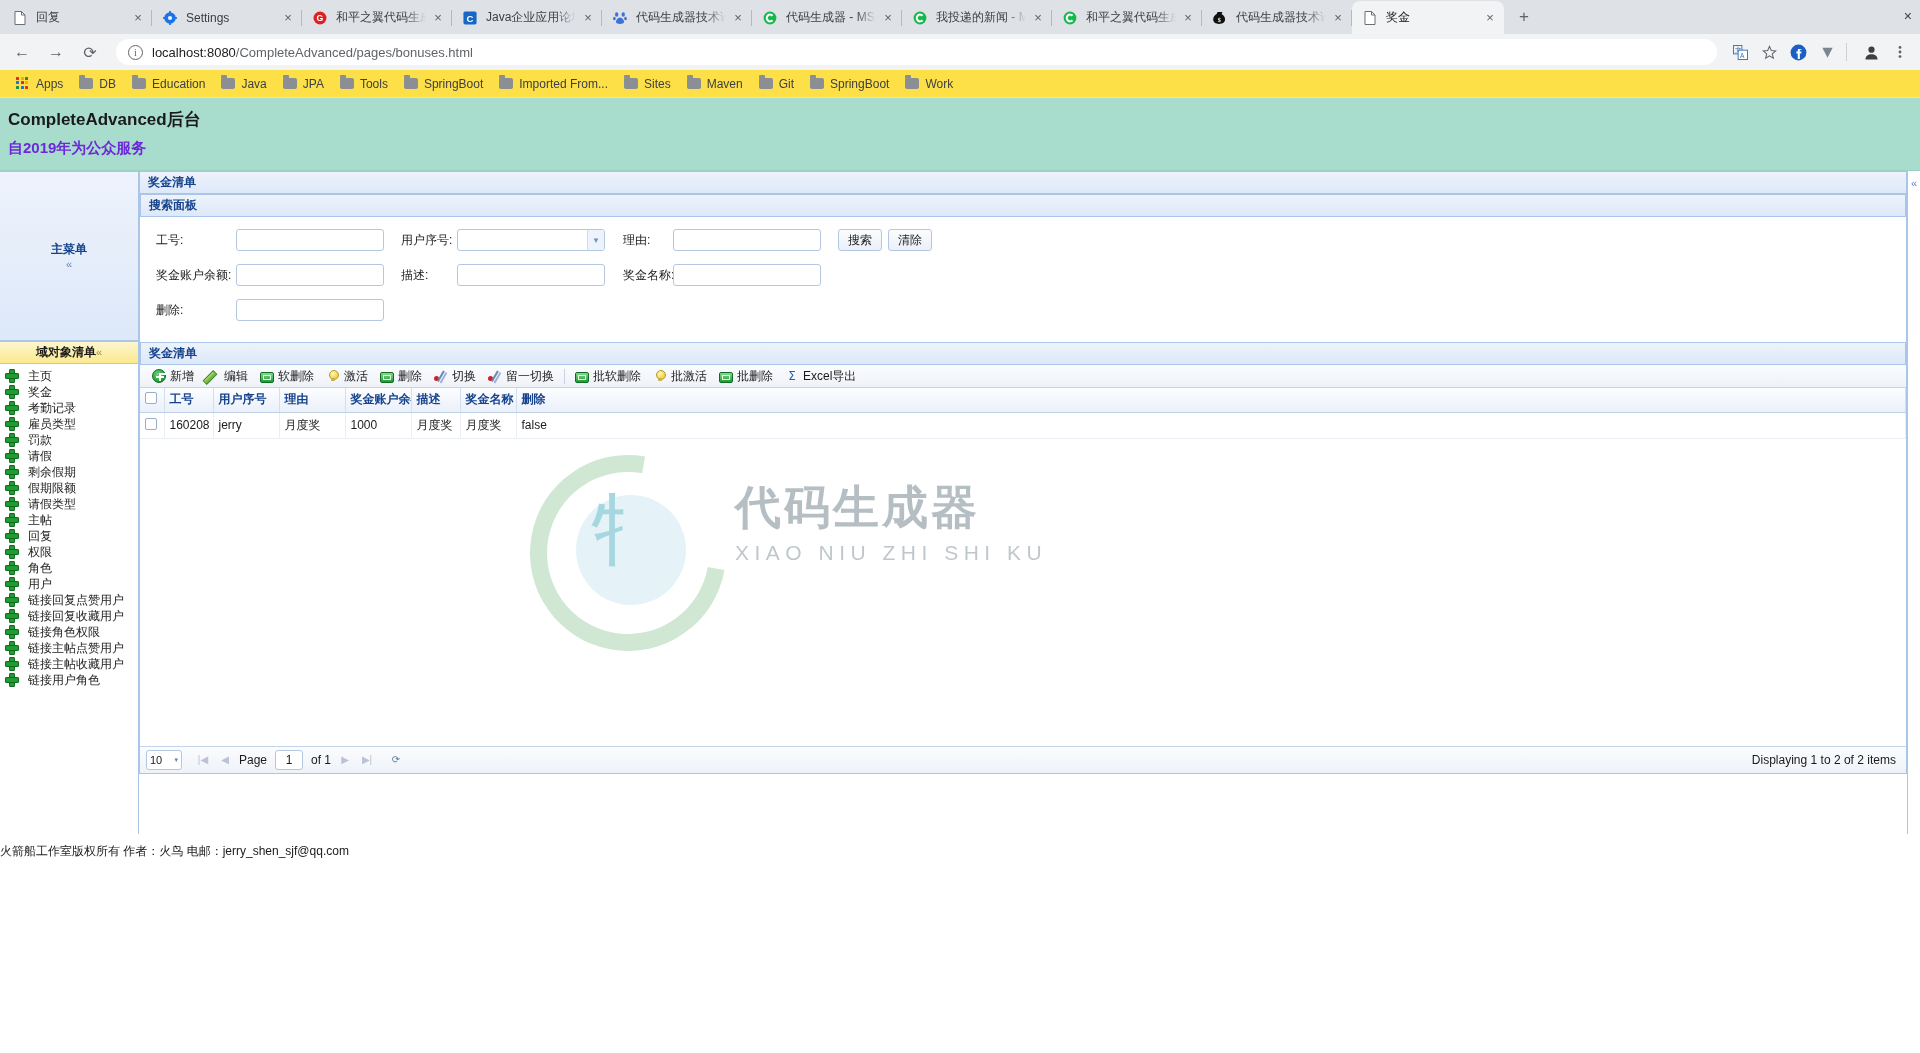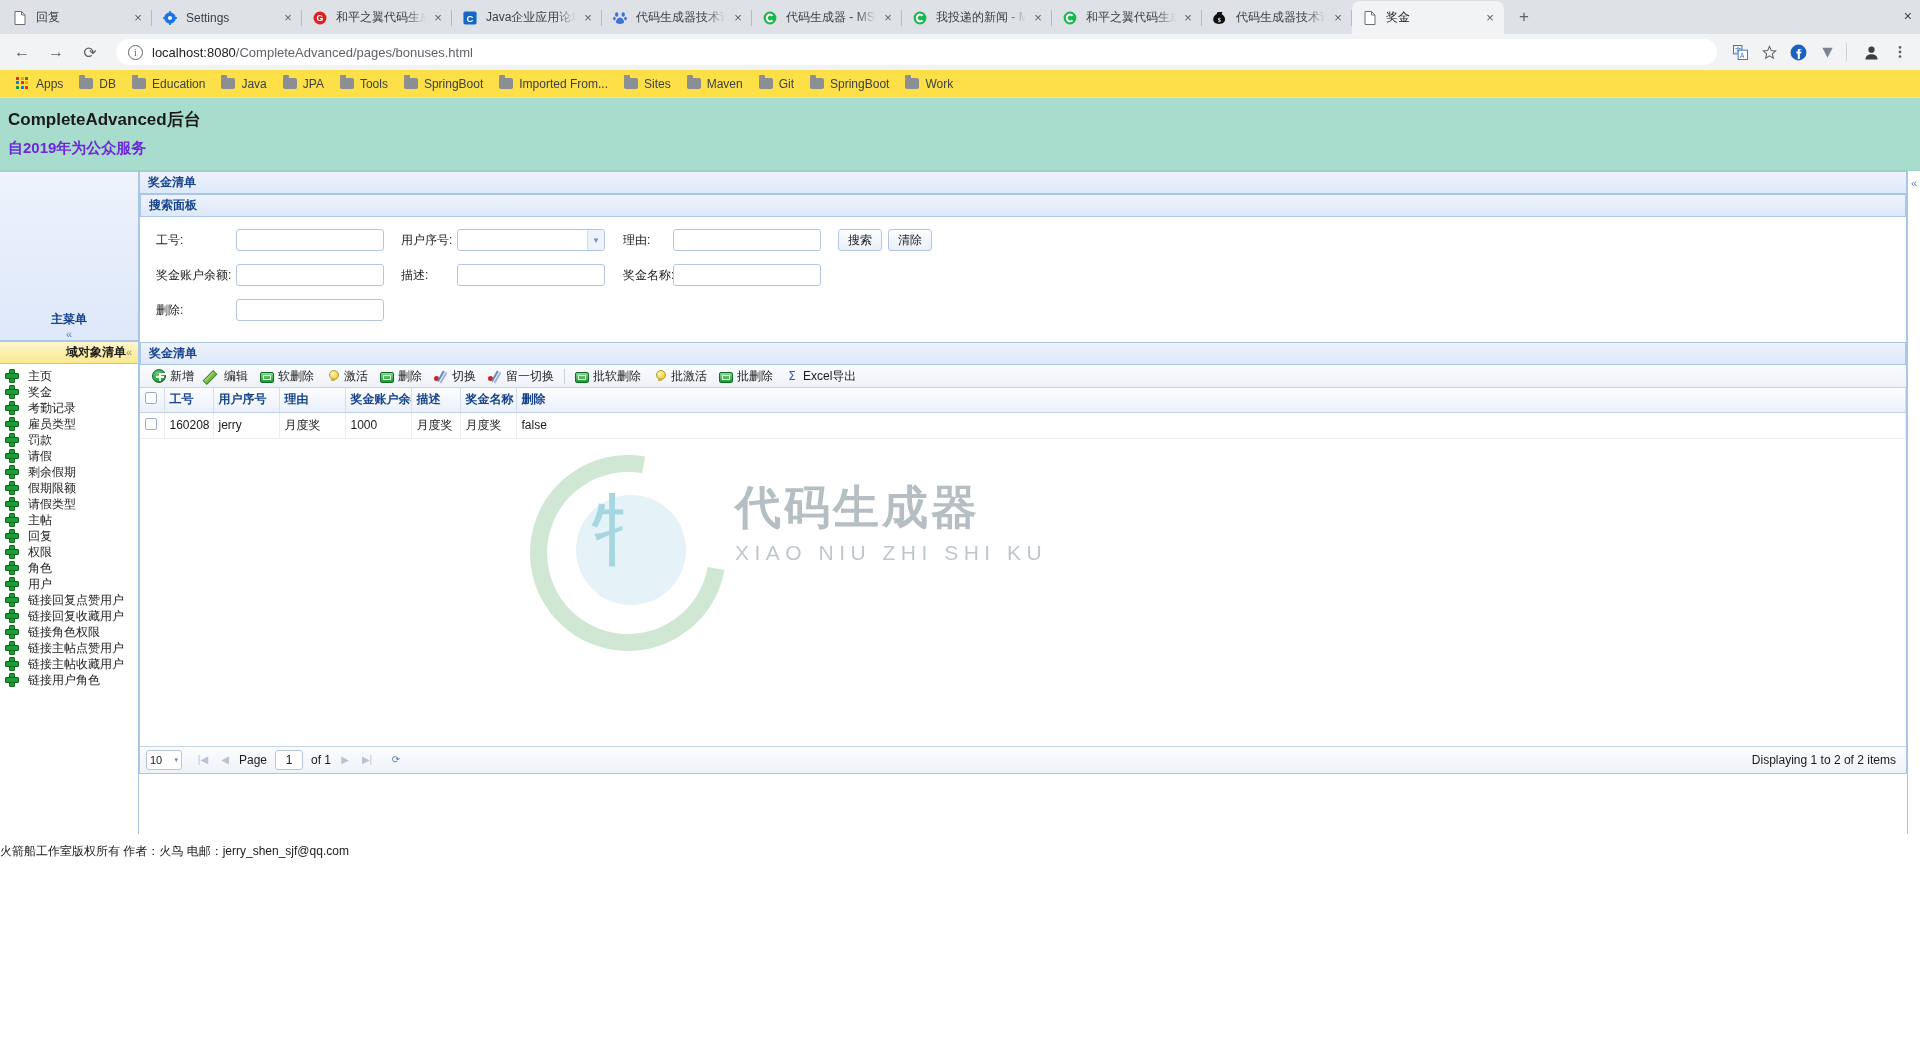--- a/index.html
+++ b/index.html
@@ -138,21 +138,21 @@
   .sidebar {
     width: 139px; flex: 0 0 139px; background: #fff;
     border-right: 1px solid #a9c6e8;
     display: flex; flex-direction: column;
   }
   .panel-head {
     height: 23px; display: flex; align-items: center;
     padding: 0 6px; font-size: 12px; font-weight: bold;
     border: 1px solid #a9c6e8; border-left: none; border-right: none;
     background: linear-gradient(to bottom, #eaf0fb 0%, #d8e4f7 100%);
-    color: #15428b; justify-content: flex-end;
+    color: #15428b; justify-content: center;
   }
   .panel-head.main { background: linear-gradient(to bottom, #eef3fc 0%, #dde8f9 100%); }
   .panel-head.sel {
     background: linear-gradient(to bottom, #fdf5ce 0%, #fbe98f 100%);
     color: #1a1a1a; border-color: #d9c87a;
   }
   .panel-head .chev { font-size: 11px; color: #5c85c4; font-weight: normal; }
   .panel-head.sel .chev { color: #9c8d4e; }
   .tree { flex: 1 1 auto; padding: 4px 0 0 0; background: #fff; overflow: hidden; }
   .tree-item {

